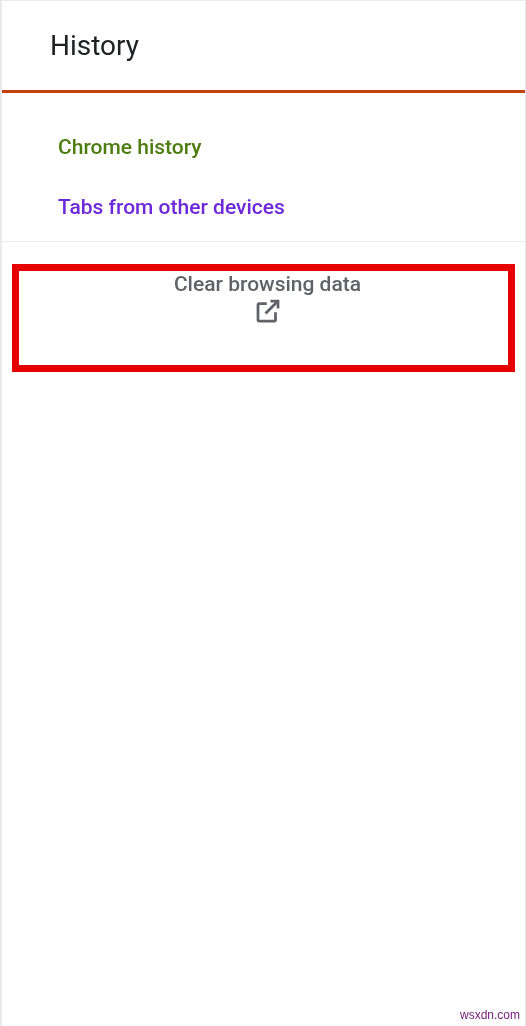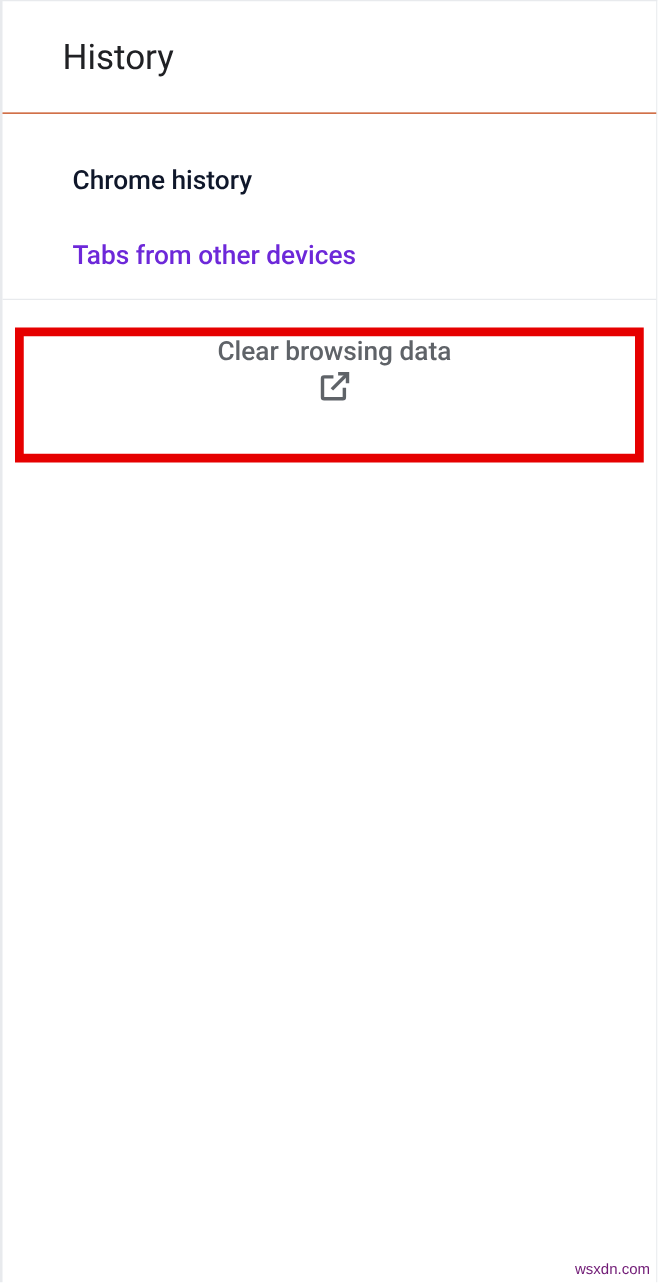--- a/index.html
+++ b/index.html
@@ -12,21 +12,21 @@
     }
     .panel {
       border-top: 1px solid #e8eaed;
       border-left: 2px solid #e8eaed;
       border-right: 1px solid #e8eaed;
       height: 100%;
       background: #fff;
     }
     .header {
       padding: 28px 0 28px 48px;
-      border-bottom: 1px solid #c2410c;
+      border-bottom: 3px solid #c2410c;
     }
     .header h1 {
       font-size: 28px;
       font-weight: 400;
       color: #202124;
     }
     .menu {
       padding-top: 24px;
       border-bottom: 1px solid #e8eaed;
       padding-bottom: 4px;
@@ -35,21 +35,21 @@
       display: flex;
       align-items: center;
       justify-content: space-between;
       padding: 18px 48px 18px 56px;
       font-size: 21px;
       font-weight: 500;
       color: #6d28d9;
       cursor: pointer;
     }
     .menu-item.selected {
-      color: #0f172a;
+      color: #4d7c0f;
     }
     .section-clear {
       position: relative;
     }
     .clear-row {
       display: flex;
       align-items: center;
       justify-content: space-between;
       padding: 30px 48px 30px 56px;
       font-size: 21px;

